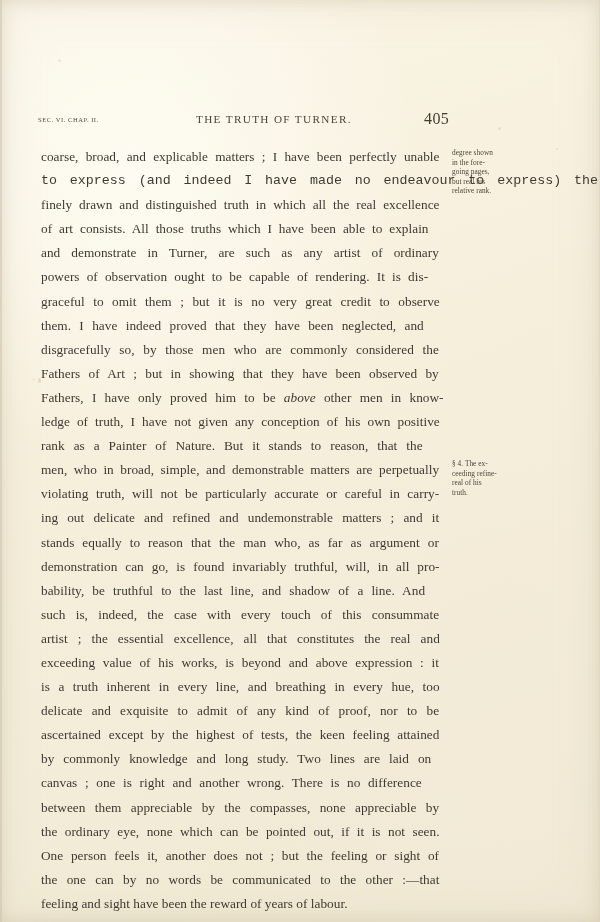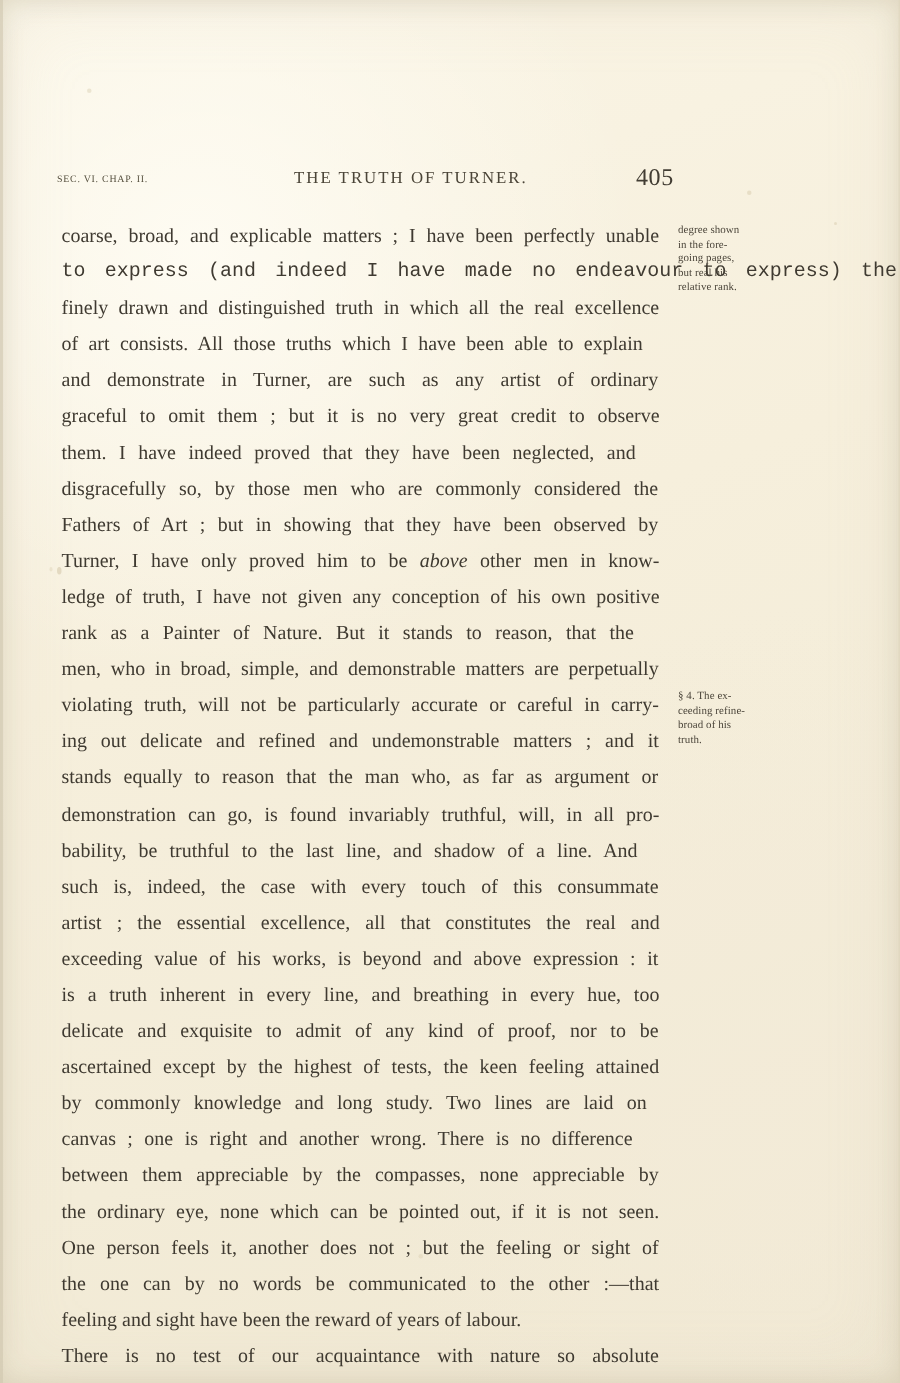--- a/index.html
+++ b/index.html
@@ -139,25 +139,26 @@
     <span class="title">THE TRUTH OF TURNER.</span>
     <span class="folio">405</span>
   </div>
 
   <div id="body-col">
     <span class="ln" style="word-spacing: 3.9px;">coarse, broad, and explicable matters ; I have been perfectly unable</span>
     <span class="ln" style="word-spacing: 4.818px; font-family: Liberation Mono, monospace;">to express (and indeed I have made no endeavour to express) the</span>
     <span class="ln" style="word-spacing: 3.6px;">finely drawn and distinguished truth in which all the real excellence</span>
     <span class="ln" style="word-spacing: 3.533px;">of art consists.    All those truths which I have been able to explain</span>
     <span class="ln" style="word-spacing: 7.7px;">and demonstrate in Turner, are such as any artist of ordinary</span>
+    <span class="ln" style="word-spacing: 3.786px;">powers of observation ought to be capable of rendering.    It is dis-</span>
     <span class="ln" style="word-spacing: 5.154px;">graceful to omit them ; but it is no very great credit to observe</span>
     <span class="ln" style="word-spacing: 5px;">them.    I have indeed proved that they have been neglected, and</span>
     <span class="ln" style="word-spacing: 5.333px;">disgracefully so, by those men who are commonly considered the</span>
     <span class="ln" style="word-spacing: 4.917px;">Fathers of Art ; but in showing that they have been observed by</span>
-    <span class="ln" style="word-spacing: 4.917px;"><span>Turner, I have only proved him to be </span><i>above</i><span> other men in know-</span></span>
+    <span class="ln" style="word-spacing: 4.917px;"><span>Fathers, I have only proved him to be </span><i>above</i><span> other men in know-</span></span>
     <span class="ln" style="word-spacing: 3.667px;">ledge of truth, I have not given any conception of his own positive</span>
     <span class="ln" style="word-spacing: 5.6px;">rank as a Painter of Nature.    But it stands to reason, that the</span>
     <span class="ln" style="word-spacing: 3.222px;">men, who in broad, simple, and demonstrable matters are perpetually</span>
     <span class="ln" style="word-spacing: 4.2px;">violating truth, will not be particularly accurate or careful in carry-</span>
     <span class="ln" style="word-spacing: 5.8px;">ing out delicate and refined and undemonstrable matters ; and it</span>
     <span class="ln" style="word-spacing: 4.667px;">stands equally to reason that the man who, as far as argument or</span>
     <span class="ln" style="word-spacing: 4.6px;">demonstration can go, is found invariably truthful, will, in all pro-</span>
     <span class="ln" style="word-spacing: 4.733px;">bability, be truthful to the last line, and shadow of a line.    And</span>
     <span class="ln" style="word-spacing: 6.9px;">such is, indeed, the case with every touch of this consummate</span>
     <span class="ln" style="word-spacing: 6.7px;">artist ; the essential excellence, all that constitutes the real and</span>
@@ -180,17 +181,17 @@
     <span>degree shown</span>
     <span>in the fore-</span>
     <span>going pages,</span>
     <span>but real his</span>
     <span>relative rank.</span>
   </div>
 
   <div class="note" id="note-2">
     <span>§ 4. The ex-</span>
     <span>ceeding refine-</span>
-    <span>broad of his</span>
+    <span>real of his</span>
     <span>truth.</span>
   </div>
 
 </div>
 
 </body></html>

